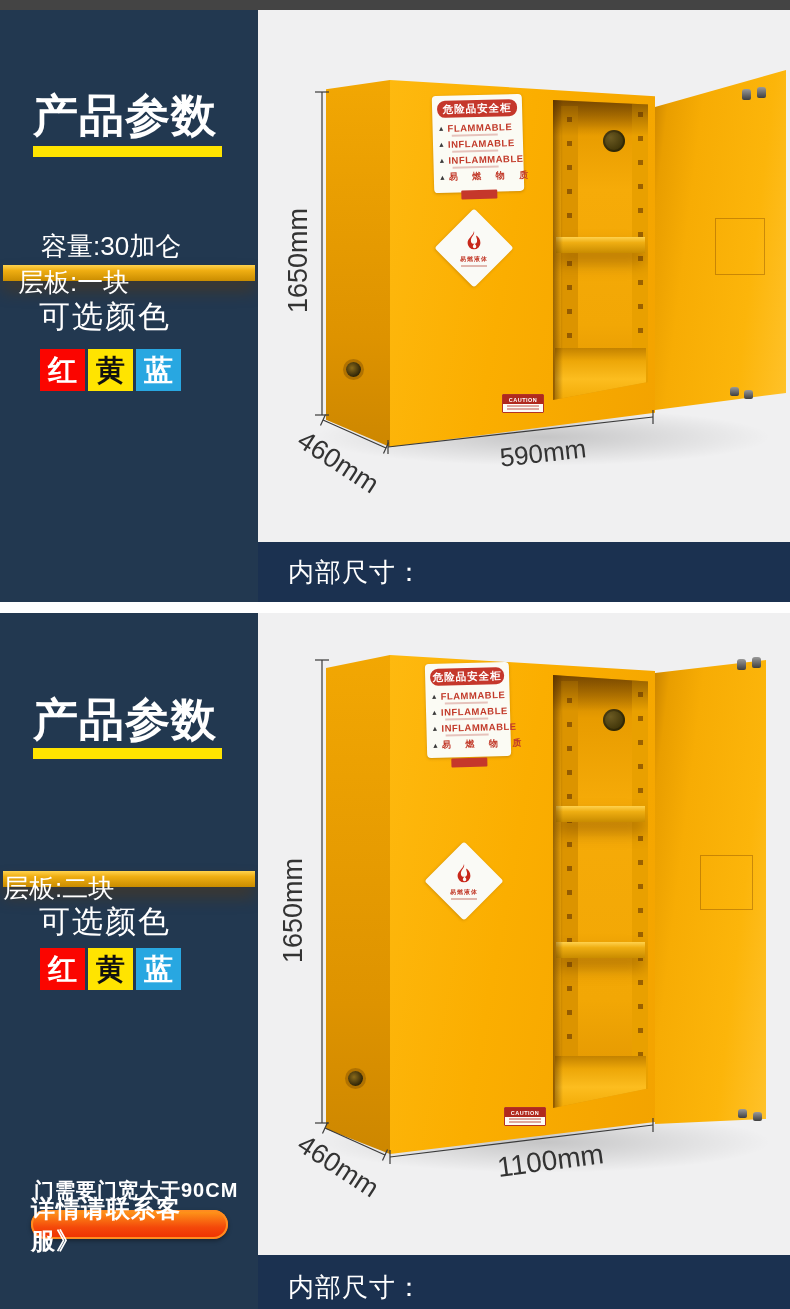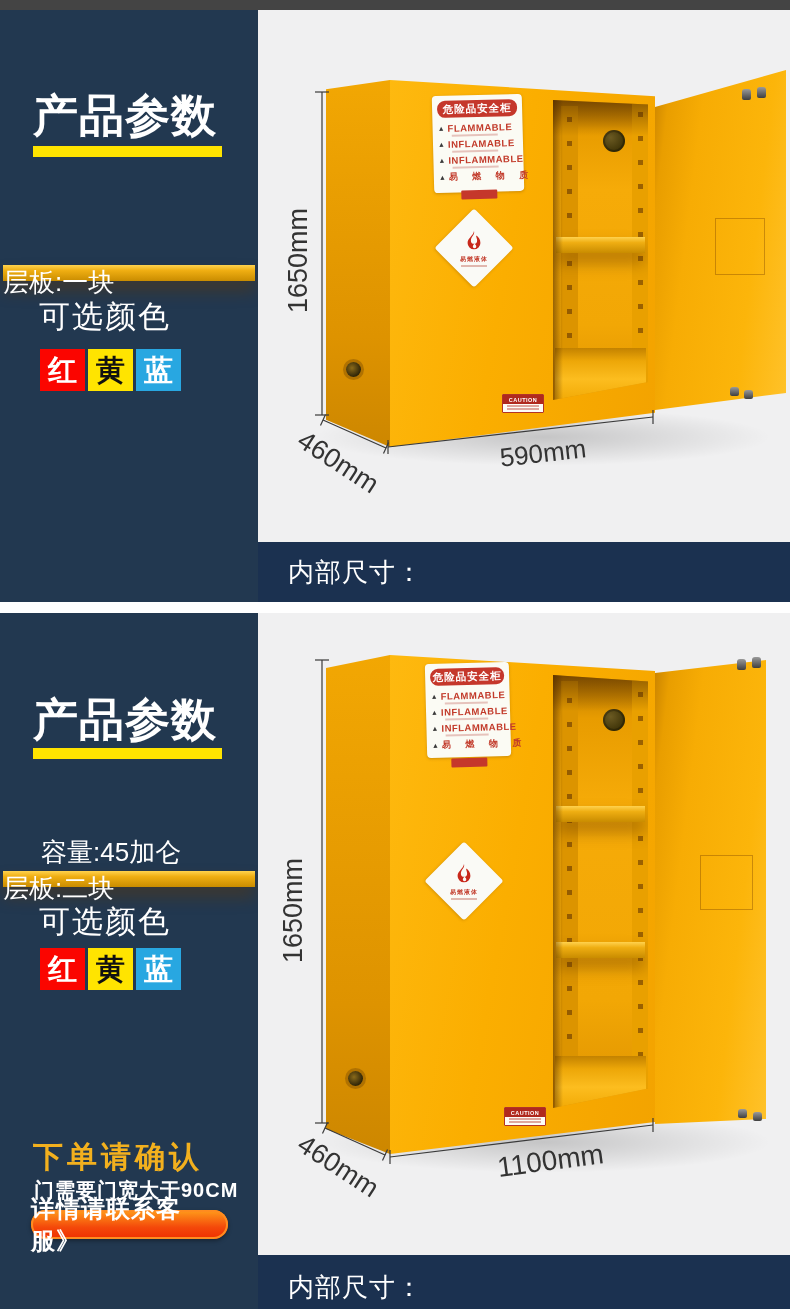--- a/index.html
+++ b/index.html
@@ -27,21 +27,21 @@
   #divider { position:absolute; left:0; top:592px; width:790px; height:11px; background:#fff; }
 
   
   .sec-title { position:absolute; left:33px; font-size:45px; color:#fff; font-weight:600; letter-spacing:1px; }
   #panel1 .sec-title { top:76px; }
   #panel2 .sec-title { top:77px; }
   .underline { position:absolute; left:33px; width:189px; height:11px; background:#FFE400; }
   #panel1 .underline { top:136px; }
   #panel2 .underline { top:135px; }
   .spec { position:absolute; left:41px; color:#fff; font-size:26px; }
-  #panel1 .spec.cap { top:219px; }   #panel1 .spec.shelf { top:255px; }
+  #panel1 .spec.cap { top:219px; }   #panel1 .spec.shelf { top:255px;padding-left:15px; }
   #panel2 .spec.cap { top:222px; }   #panel2 .spec.shelf { top:258px; }
   .spec.colors { font-size:31px; letter-spacing:2px; left:39px; }
   #panel1 .spec.colors { top:286px; }
   #panel2 .spec.colors { top:288px; }
   .chips { position:absolute; left:40px; display:flex; gap:3px; }
   #panel1 .chips { top:339px; }
   #panel2 .chips { top:335px; }
   .chip { width:45px; height:42px; line-height:42px; text-align:center; font-size:29px; font-weight:600; }
   .chip.red    { background:#FB0500; color:#fff; }
   .chip.yellow { background:#FFE400; color:#111; }
@@ -143,20 +143,21 @@
   #photo2 .dim-w { left:225px; top:532px; width:135px; transform:rotate(-7.5deg); font-size:28px; }
 </style>
 </head>
 <body>
 
 <div id="app">
 
   <div class="panel" id="panel1">
     <div class="sec-title">产品参数</div>
     <div class="underline"></div>
+    <div class="spec cap">容量:30加仑</div>
     <div class="spec shelf">层板:一块</div>
     <div class="spec colors">可选颜色</div>
     <div class="chips">
       <div class="chip red">红</div>
       <div class="chip yellow">黄</div>
       <div class="chip blue">蓝</div>
     </div>
   </div>
 
   <div class="photo" id="photo1">
@@ -242,29 +243,27 @@
 
   <div class="bar" id="bar1">
     <span class="lbl">内部尺寸：</span>
   </div>
 
   <div id="divider"></div>
 
   <div class="panel" id="panel2">
     <div class="sec-title">产品参数</div>
     <div class="underline"></div>
-    <div class="spec cap">容量:45加仑</div>
     <div class="spec shelf">层板:二块</div>
     <div class="spec colors">可选颜色</div>
     <div class="chips">
       <div class="chip red">红</div>
       <div class="chip yellow">黄</div>
       <div class="chip blue">蓝</div>
     </div>
-    <div class="order-title">下单请确认</div>
     <div class="order-sub">门需要门宽大于90CM</div>
     <div class="order-btn">详情请联系客服》</div>
   </div>
 
   <div class="photo" id="photo2">
     <div class="cabinet c2">
       <div class="cab-shadow"></div>
       <div class="cab-side"></div>
       <div class="cab-front">
         <div class="doorway">

